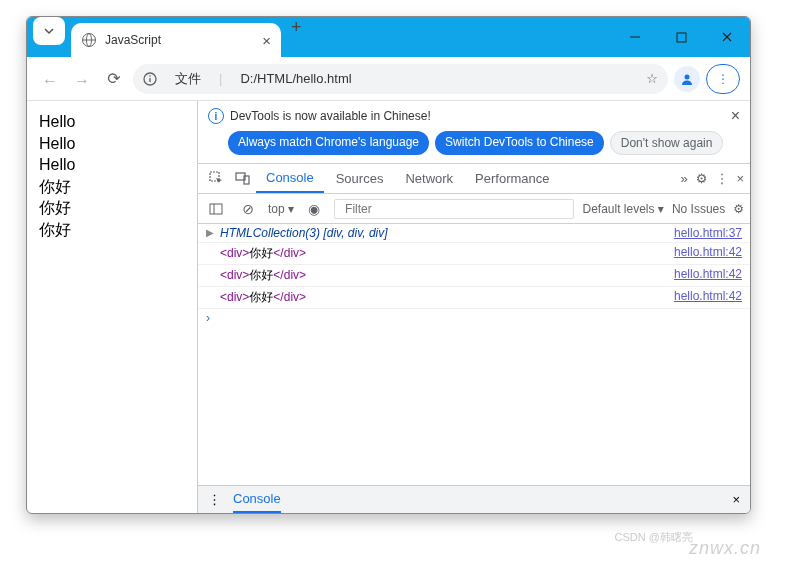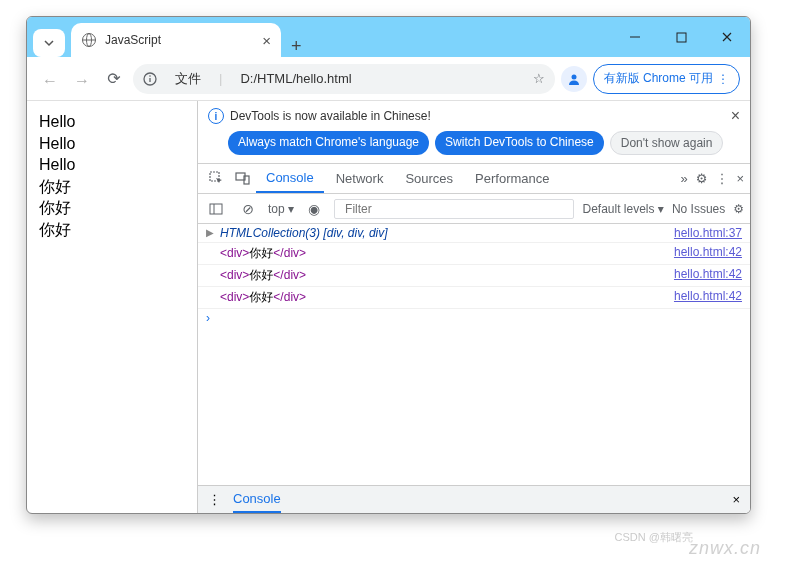--- a/index.html
+++ b/index.html
@@ -1,18 +1,18 @@
 <!DOCTYPE html>
 <html><head>
 <meta charset="utf-8">
 <style>
 * { margin:0; padding:0; box-sizing:border-box; font-family:"Segoe UI",Arial,sans-serif; }
 body { background:#fff; width:793px; height:565px; overflow:hidden; position:relative; }
 .window { position:absolute; left:26px; top:16px; width:725px; height:498px; border:1px solid #888; border-radius:6px; background:#fff; box-shadow:0 6px 16px rgba(0,0,0,0.25); display:flex; flex-direction:column; overflow:hidden; }
-.titlebar { height:40px; background:#7dd3fc; display:flex; align-items:flex-end; }
+.titlebar { height:40px; background:#0ea5e9; display:flex; align-items:flex-start; }
 .dropdown-btn { width:32px; height:28px; margin-left:6px; background:#fff; border-radius:8px; display:flex; align-items:center; justify-content:center; color:#555; }
 .tab { margin-left:6px; height:34px; background:#fff; border-radius:10px 10px 0 0; display:flex; align-items:center; padding:0 10px; gap:8px; min-width:210px; margin-top:6px; }
 .globe { width:16px; height:16px; }
 .tab-title { font-size:12px; color:#333; flex:1; }
 .tab-x { color:#555; font-size:15px; }
 .plus-btn { margin-left:10px; color:#444; font-size:18px; }
 .win-controls { margin-left:auto; display:flex; }
 .win-btn { width:46px; height:40px; display:flex; align-items:center; justify-content:center; color:#222; }
 .addr-bar { height:44px; background:#fff; display:flex; align-items:center; gap:6px; padding:0 10px; border-bottom:1px solid #e0e0e0; }
 .nav-icon { width:26px; display:flex; justify-content:center; color:#5f6368; font-size:16px; }
@@ -105,21 +105,20 @@
       <span>D:/HTML/hello.html</span>
       <span style="margin-left:auto;color:#5f6368">☆</span>
     </div>
     <div class="profile">
       <svg width="14" height="14" viewBox="0 0 14 14">
           <circle cx="7" cy="5" r="2.5" fill="#1a73e8"></circle>
           <path d="M2 13c0-3 2-4.5 5-4.5s5 1.5 5 4.5" fill="#1a73e8"></path>
         </svg>
     </div>
     <div class="pill">
-      <span>有新版 Chrome 可用</span>
       <span>⋮</span>
     </div>
   </div>
 
   <div class="content">
     <div class="page">
       <div>Hello</div>
       <div>Hello</div>
       <div>Hello</div>
       <div>你好</div>
@@ -145,22 +144,22 @@
               <path d="M7 7l6 2-2 1-1 2z" fill="#5f6368"></path>
             </svg>
           </span>
         <span class="dt-icon">
             <svg width="15" height="15" viewBox="0 0 15 15">
               <rect x="1" y="2" width="9" height="7" fill="none" stroke="#5f6368" stroke-width="1.2"></rect>
               <rect x="9" y="5" width="5" height="8" fill="none" stroke="#5f6368" stroke-width="1.2"></rect>
             </svg>
           </span>
         <span class="dt-tab active">Console</span>
+        <span class="dt-tab">Sources</span>
         <span class="dt-tab">Network</span>
-        <span class="dt-tab">Sources</span>
         <span class="dt-tab">Performance</span>
         <div class="tabs-right">
           <span>»</span>
           <span>⚙</span>
           <span>⋮</span>
           <span>×</span>
         </div>
       </div>
       <div class="filter-row">
         <span class="dt-icon">

